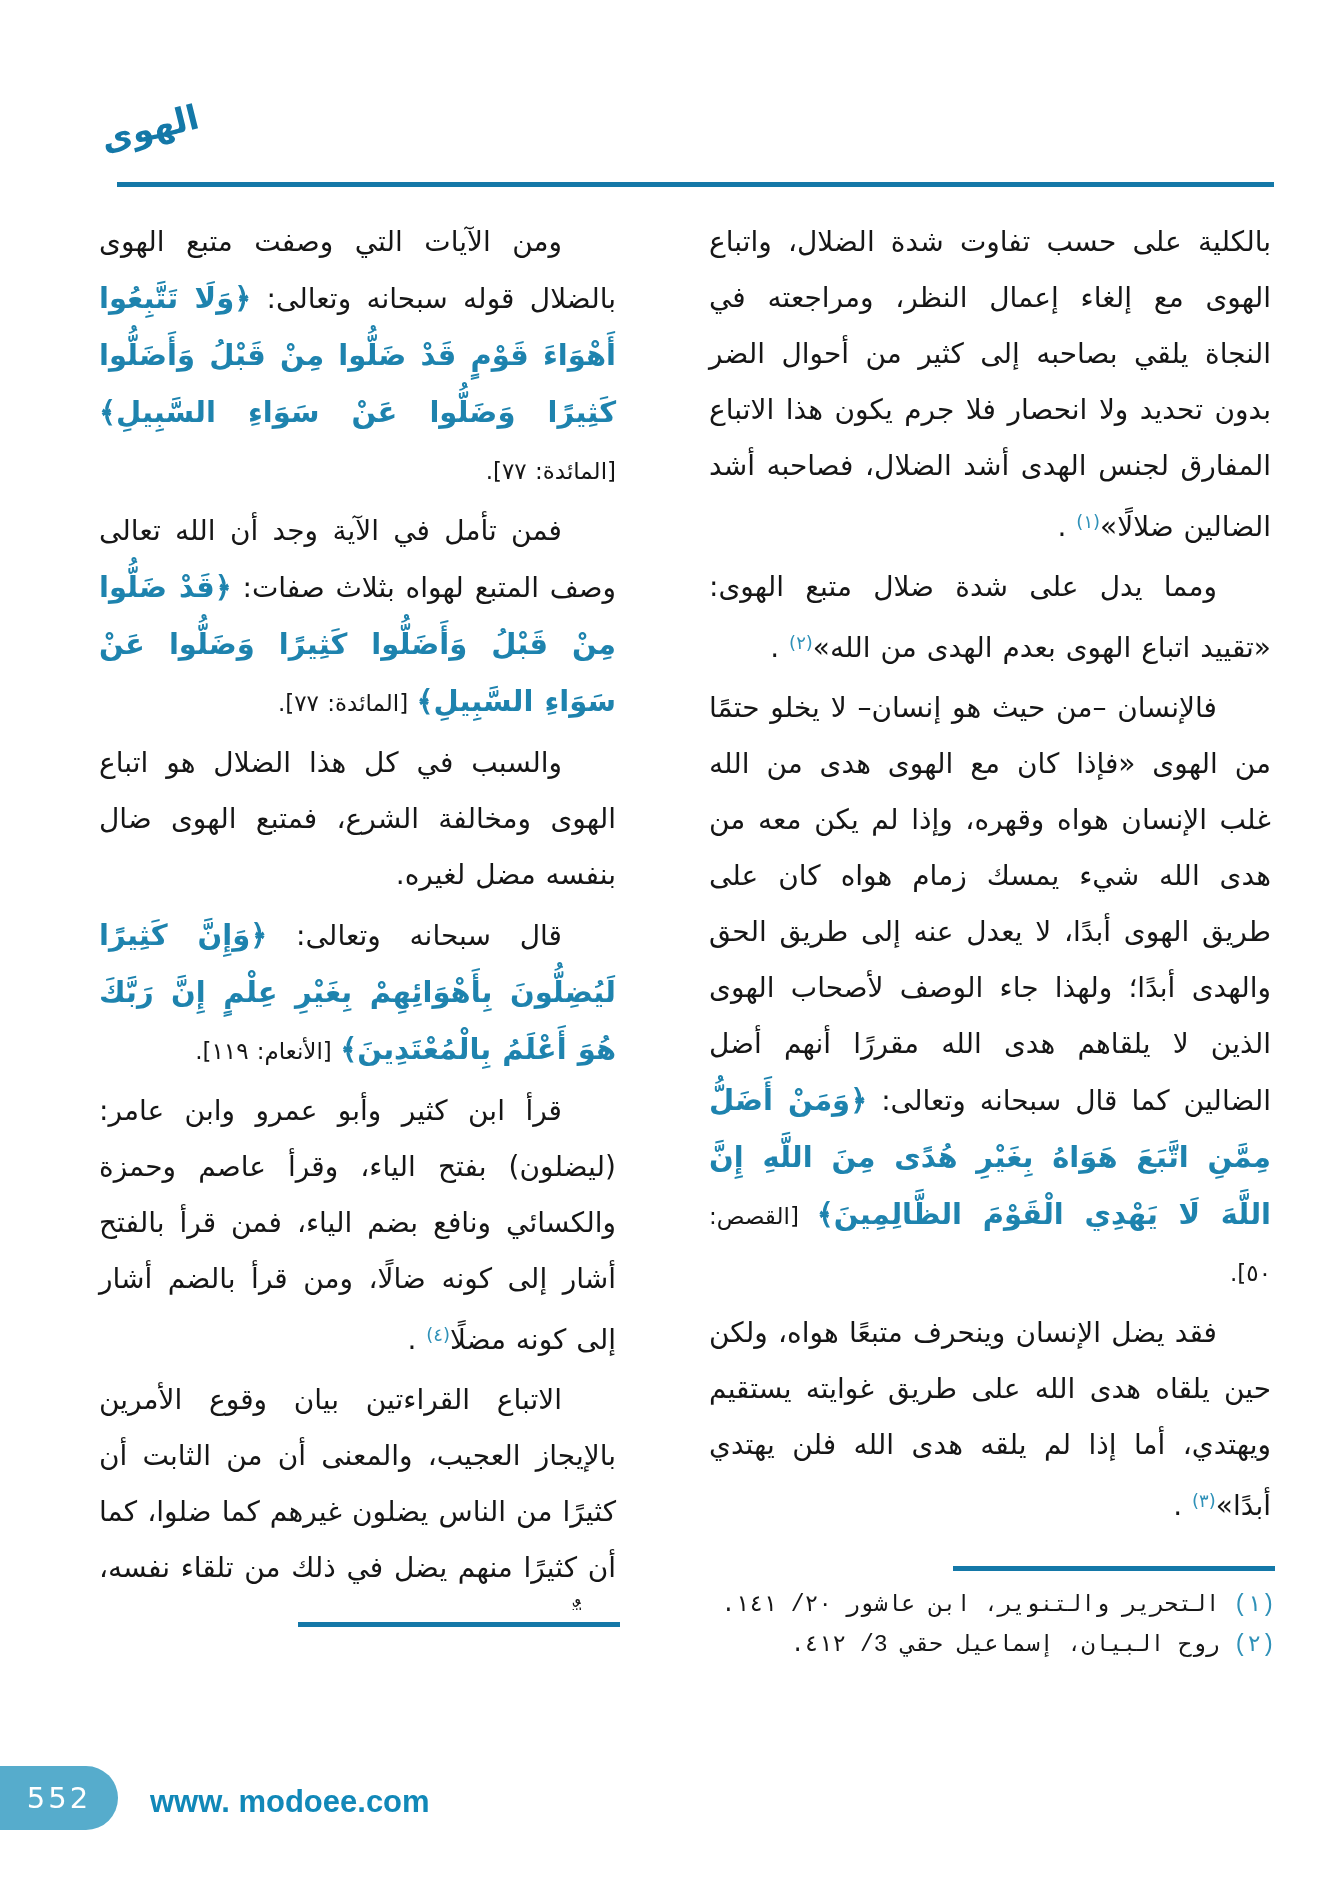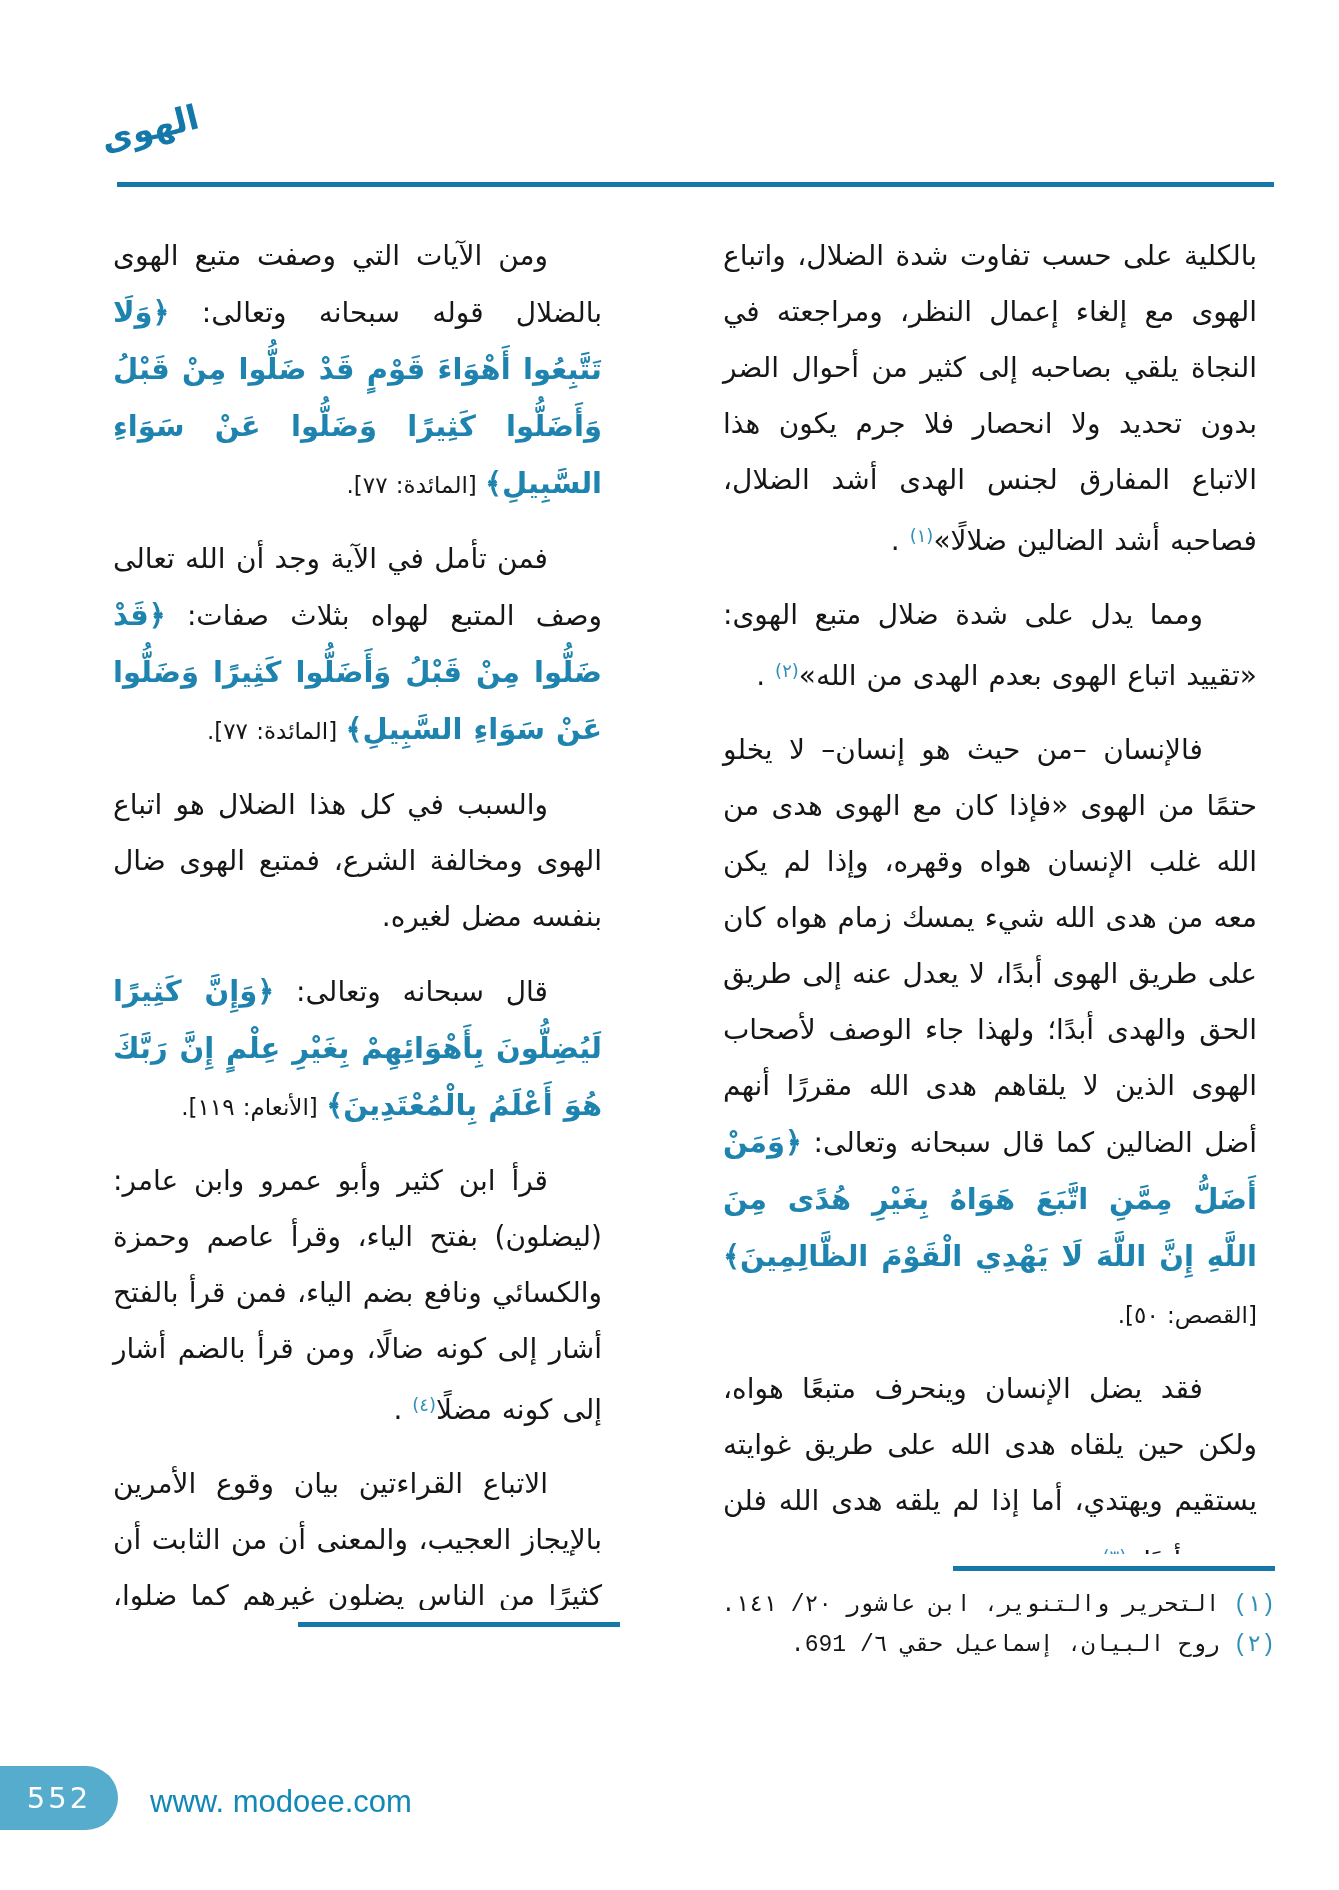--- a/index.html
+++ b/index.html
@@ -46,21 +46,21 @@
     gap: 85px;
     direction: rtl;
   }
   .col { position: relative; height: 1580px; }
   .col-right { width: 570px; }
   .col-left  { width: 525px; }
   .col-right .col-body { max-height: 1344px; overflow: hidden; }
   .col-left  .col-body { max-height: 1400px; overflow: hidden; }
 
   .para {
-    margin: 18px;
+    margin: 4px;
     font-size: 28px;
     line-height: 56px;
     text-align: justify;
     word-spacing: 1px;
   }
   .para.indent { text-indent: 54px; }
 
   .seg-q { color: var(--quran, #1e83ae); font-weight: bold; font-size: 29px; }
   .seg-r { font-size: 23px; }
   .seg-fn {
@@ -106,20 +106,21 @@
     letter-spacing: 3px;
   }
   .site {
     position: absolute;
     left: 150px;
     top: 1784px;
     font-size: 31px;
     color: #1188b8;
     font-family: "Liberation Sans", sans-serif;
     direction: ltr;
+    font-weight: bold;
   }
 </style>
 </head>
 <body>
 
 <div class="page">
 
   <header>
     <div class="callig">الهوى</div>
     <div class="head-rule"></div>
@@ -131,21 +132,21 @@
       <div class="col-body">
           <p class="para"><span class="seg-t">بالكلية على حسب تفاوت شدة الضلال، واتباع الهوى مع إلغاء إعمال النظر، ومراجعته في النجاة يلقي بصاحبه إلى كثير من أحوال الضر بدون تحديد ولا انحصار فلا جرم يكون هذا الاتباع المفارق لجنس الهدى أشد الضلال، فصاحبه أشد الضالين ضلالًا»</span><span class="seg-fn">(١)</span><span class="seg-t"> .</span></p>
           <p class="para indent"><span class="seg-t">ومما يدل على شدة ضلال متبع الهوى: «تقييد اتباع الهوى بعدم الهدى من الله»</span><span class="seg-fn">(٢)</span><span class="seg-t"> .</span></p>
           <p class="para indent"><span class="seg-t">فالإنسان –من حيث هو إنسان– لا يخلو حتمًا من الهوى «فإذا كان مع الهوى هدى من الله غلب الإنسان هواه وقهره، وإذا لم يكن معه من هدى الله شيء يمسك زمام هواه كان على طريق الهوى أبدًا، لا يعدل عنه إلى طريق الحق والهدى أبدًا؛ ولهذا جاء الوصف لأصحاب الهوى الذين لا يلقاهم هدى الله مقررًا أنهم أضل الضالين كما قال سبحانه وتعالى: </span><span class="seg-q">﴿وَمَنْ أَضَلُّ مِمَّنِ اتَّبَعَ هَوَاهُ بِغَيْرِ هُدًى مِنَ اللَّهِ إِنَّ اللَّهَ لَا يَهْدِي الْقَوْمَ الظَّالِمِينَ﴾</span><span class="seg-r"> [القصص: ٥٠].</span></p>
           <p class="para indent"><span class="seg-t">فقد يضل الإنسان وينحرف متبعًا هواه، ولكن حين يلقاه هدى الله على طريق غوايته يستقيم ويهتدي، أما إذا لم يلقه هدى الله فلن يهتدي أبدًا»</span><span class="seg-fn">(٣)</span><span class="seg-t"> .</span></p>
         </div>
       <div class="fn-area">
         <div class="fn-rule"></div>
         <div>
             <p class="fnote"><span class="marker">(١)</span><span> التحرير والتنوير، ابن عاشور ٢٠/ ١٤١.</span></p>
-            <p class="fnote"><span class="marker">(٢)</span><span> روح البيان، إسماعيل حقي ٦/ 691.</span></p>
+            <p class="fnote"><span class="marker">(٢)</span><span> روح البيان، إسماعيل حقي 3/ ٤١٢.</span></p>
           </div>
       </div>
     </section>
 
     <section class="col col-left">
       <div class="col-body">
           <p class="para indent"><span class="seg-t">ومن الآيات التي وصفت متبع الهوى بالضلال قوله سبحانه وتعالى: </span><span class="seg-q">﴿وَلَا تَتَّبِعُوا أَهْوَاءَ قَوْمٍ قَدْ ضَلُّوا مِنْ قَبْلُ وَأَضَلُّوا كَثِيرًا وَضَلُّوا عَنْ سَوَاءِ السَّبِيلِ﴾</span><span class="seg-r"> [المائدة: ٧٧].</span></p>
           <p class="para indent"><span class="seg-t">فمن تأمل في الآية وجد أن الله تعالى وصف المتبع لهواه بثلاث صفات: </span><span class="seg-q">﴿قَدْ ضَلُّوا مِنْ قَبْلُ وَأَضَلُّوا كَثِيرًا وَضَلُّوا عَنْ سَوَاءِ السَّبِيلِ﴾</span><span class="seg-r"> [المائدة: ٧٧].</span></p>
           <p class="para indent"><span class="seg-t">والسبب في كل هذا الضلال هو اتباع الهوى ومخالفة الشرع، فمتبع الهوى ضال بنفسه مضل لغيره.</span></p>
           <p class="para indent"><span class="seg-t">قال سبحانه وتعالى: </span><span class="seg-q">﴿وَإِنَّ كَثِيرًا لَيُضِلُّونَ بِأَهْوَائِهِمْ بِغَيْرِ عِلْمٍ إِنَّ رَبَّكَ هُوَ أَعْلَمُ بِالْمُعْتَدِينَ﴾</span><span class="seg-r"> [الأنعام: ١١٩].</span></p>

